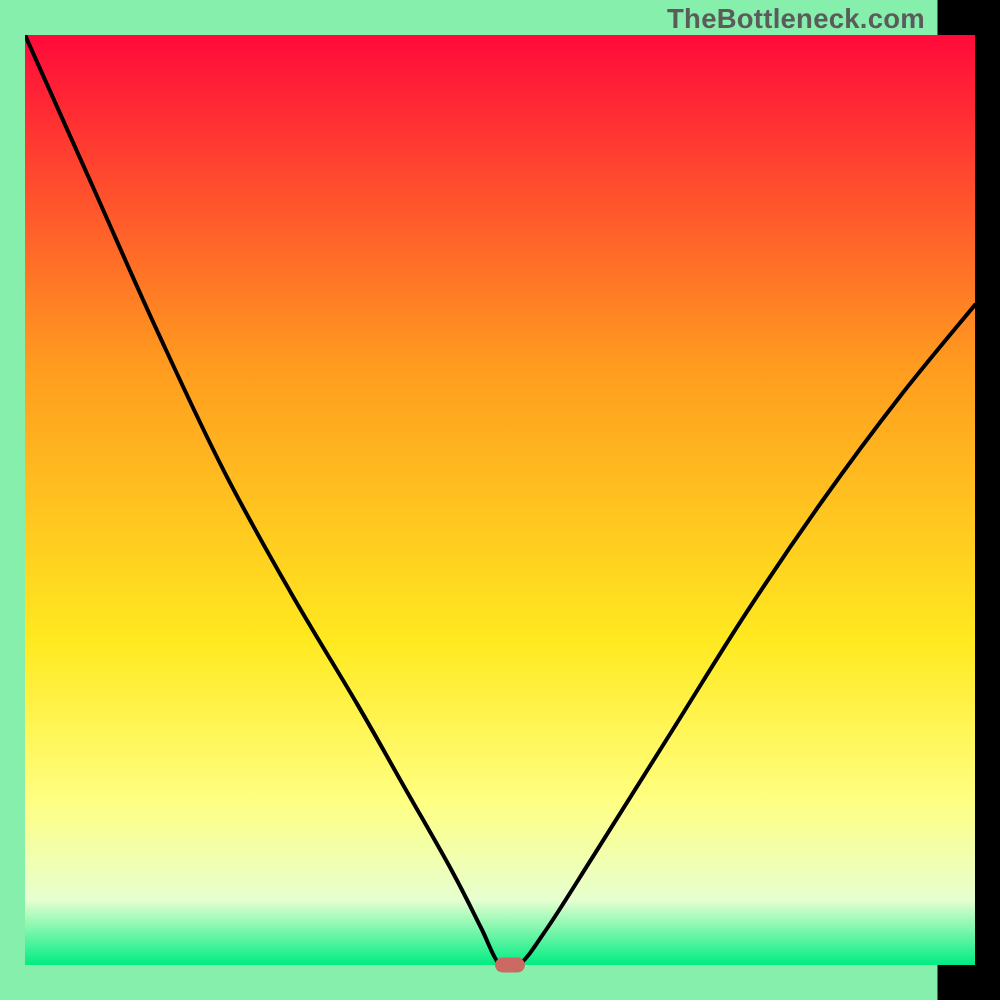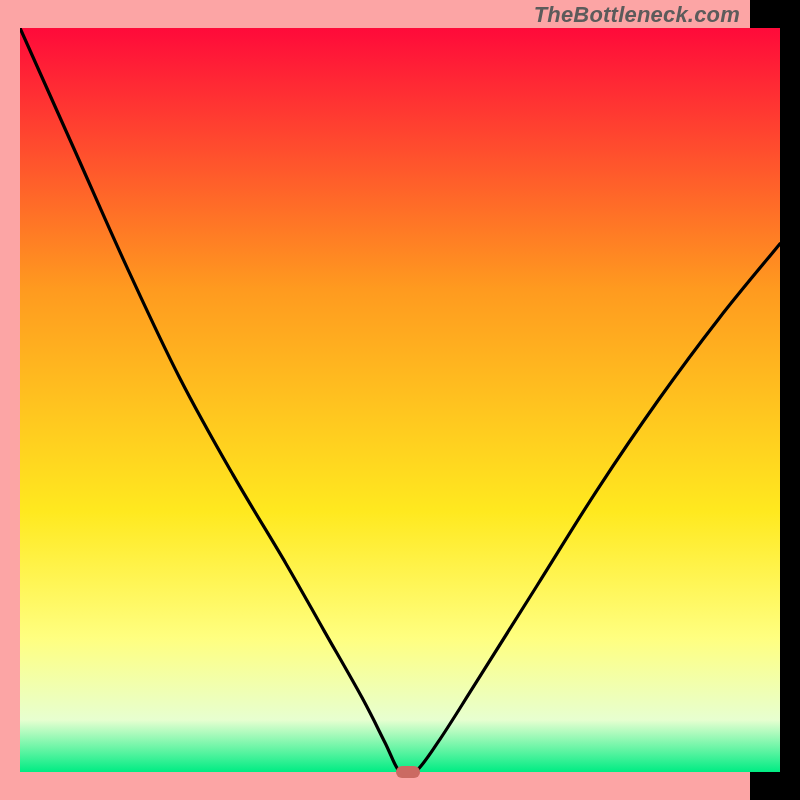--- a/index.html
+++ b/index.html
@@ -8,22 +8,21 @@
     width: 800px;
     height: 800px;
     background: #000000;
     overflow: hidden;
     font-family: Arial, Helvetica, sans-serif;
   }
   .frame {
     position: relative;
     width: 750px;
     height: 800px;
-    background: #fca5a5;
-    font-style: italic;
+    background: #86efac;
   }
   .watermark {
     position: absolute;
     top: 2px;
     right: 10px;
     font-size: 22px;
     font-weight: 600;
     color: #5b5b5b;
     letter-spacing: 0.2px;
     user-select: none;

